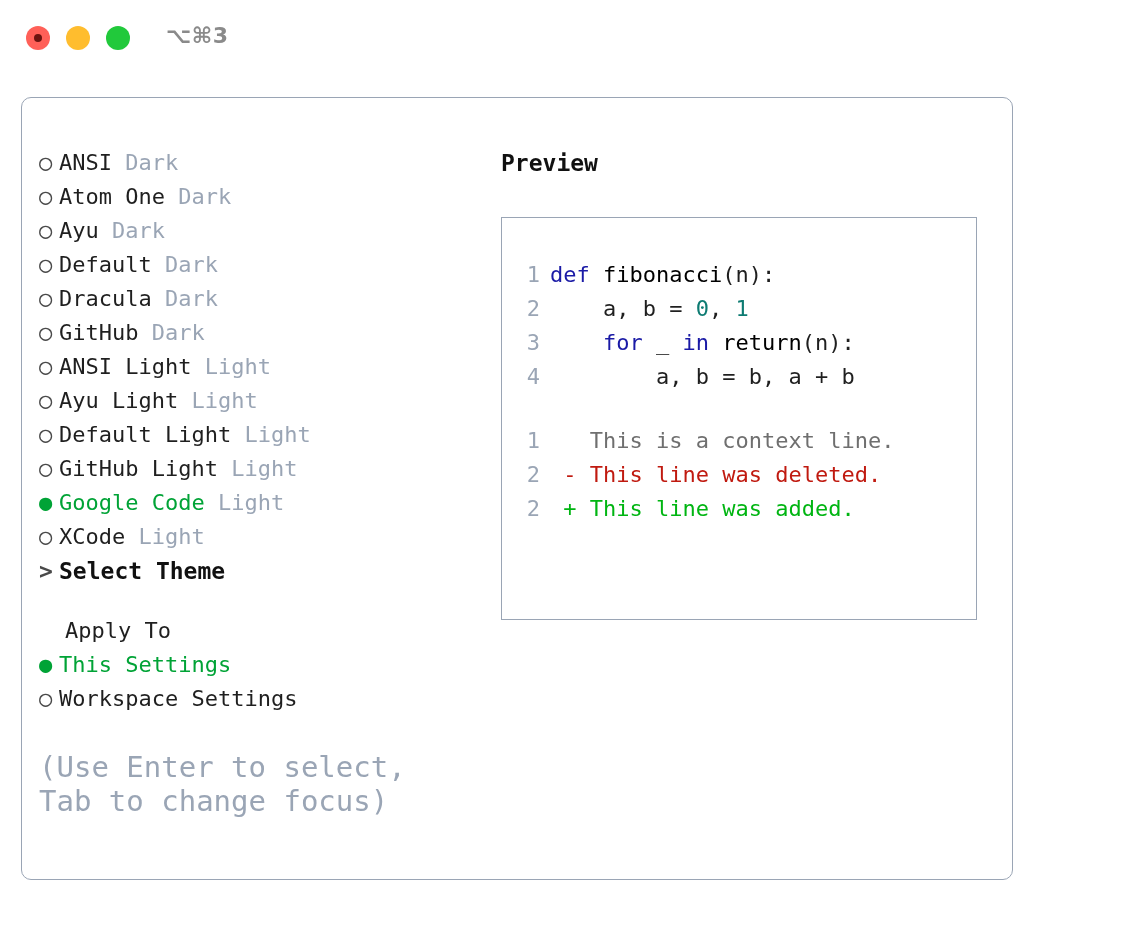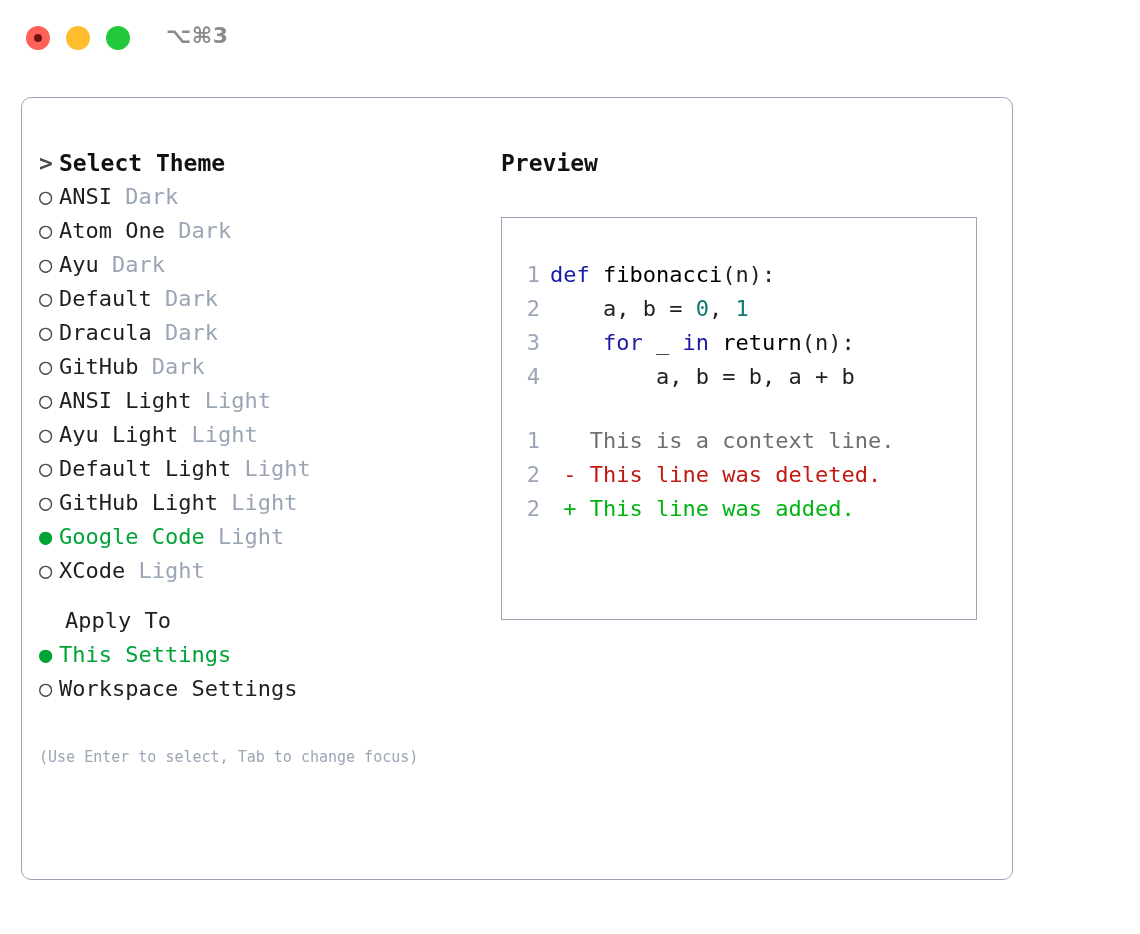--- a/index.html
+++ b/index.html
@@ -106,33 +106,33 @@
     width: 20px;
     color: #4a4a4a;
   }
   .bullet.sel { color: #00A336; }
   .opt-label { color: #1f1f1f; }
   .opt-row.selected .opt-label { color: #00A336; }
   .opt-kind {
     color: #9aa5b5;
   }
 
-  #applyto-block { margin-top: 16px; }
+  #applyto-block { margin-top: 26px; }
   #applyto-header {
     height: 34px;
     line-height: 34px;
     font-size: 22px;
     color: #1f1f1f;
     padding-left: 26px;
     white-space: pre;
   }
 
   #hint {
     margin-top: 34px;
-    font-size: 15px;
+    font-size: 29px;
     line-height: 34px;
     color: #9aa5b5;
     width: 410px;
   }
 
   
   #preview-column {
     position: absolute;
     left: 479px;
     top: 48px;
@@ -193,38 +193,38 @@
   <div id="titlebar">
     <div class="traffic" id="btn-close"></div>
     <div class="traffic" id="btn-min"></div>
     <div class="traffic" id="btn-max"></div>
     <div id="titlebar-title">⌥⌘3</div>
   </div>
 
   <div id="main-panel">
 
     <div id="theme-column">
-
-      <div id="theme-header"><span class="bullet">&gt; </span><span>Select Theme</span></div>
 
       <div id="theme-list">
           <div class="opt-row"><span class="bullet">○</span><span class="opt-label">ANSI</span><span class="opt-kind"> Dark</span></div>
           <div class="opt-row"><span class="bullet">○</span><span class="opt-label">Atom One</span><span class="opt-kind"> Dark</span></div>
           <div class="opt-row"><span class="bullet">○</span><span class="opt-label">Ayu</span><span class="opt-kind"> Dark</span></div>
           <div class="opt-row"><span class="bullet">○</span><span class="opt-label">Default</span><span class="opt-kind"> Dark</span></div>
           <div class="opt-row"><span class="bullet">○</span><span class="opt-label">Dracula</span><span class="opt-kind"> Dark</span></div>
           <div class="opt-row"><span class="bullet">○</span><span class="opt-label">GitHub</span><span class="opt-kind"> Dark</span></div>
           <div class="opt-row"><span class="bullet">○</span><span class="opt-label">ANSI Light</span><span class="opt-kind"> Light</span></div>
           <div class="opt-row"><span class="bullet">○</span><span class="opt-label">Ayu Light</span><span class="opt-kind"> Light</span></div>
           <div class="opt-row"><span class="bullet">○</span><span class="opt-label">Default Light</span><span class="opt-kind"> Light</span></div>
           <div class="opt-row"><span class="bullet">○</span><span class="opt-label">GitHub Light</span><span class="opt-kind"> Light</span></div>
           <div class="opt-row selected"><span class="bullet sel">●</span><span class="opt-label">Google Code</span><span class="opt-kind"> Light</span></div>
           <div class="opt-row"><span class="bullet">○</span><span class="opt-label">XCode</span><span class="opt-kind"> Light</span></div>
         </div>
 
+      <div id="theme-header"><span class="bullet">&gt; </span><span>Select Theme</span></div>
+
       <div id="applyto-block">
         <div id="applyto-header">Apply To</div>
         <div id="applyto-list">
             <div class="opt-row selected"><span class="bullet sel">●</span><span class="opt-label">This Settings</span></div>
             <div class="opt-row"><span class="bullet">○</span><span class="opt-label">Workspace Settings</span></div>
           </div>
       </div>
 
       <div id="hint">(Use Enter to select, Tab to change focus)</div>
     </div>

